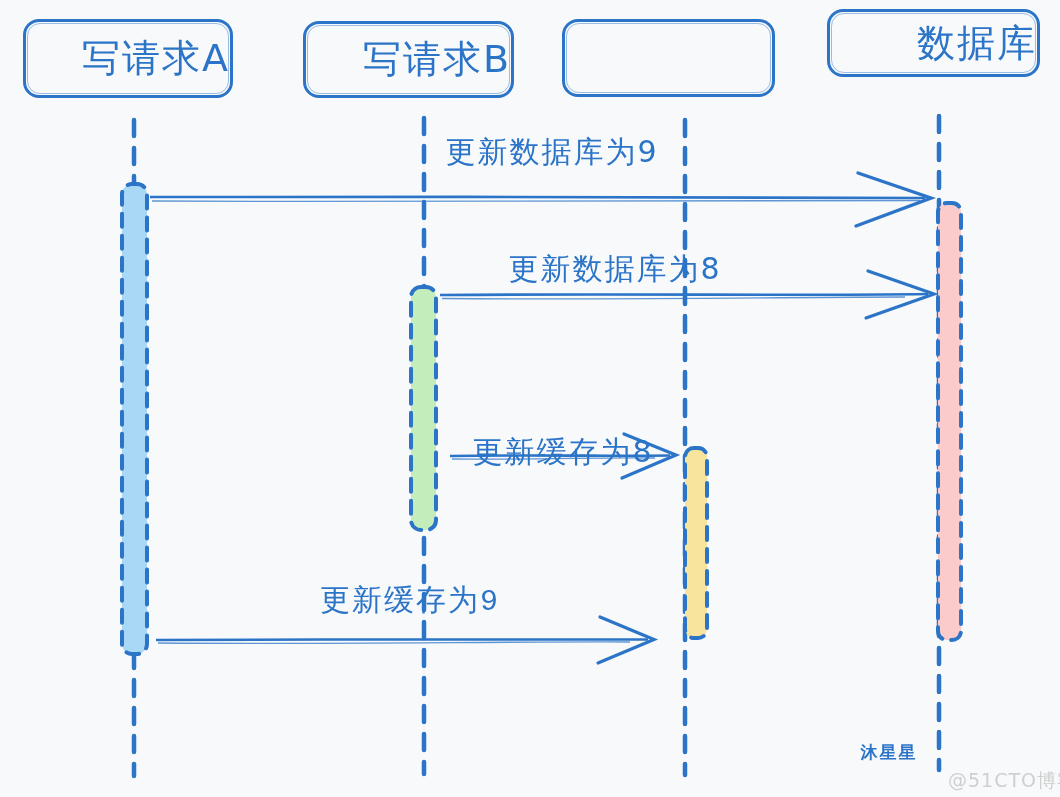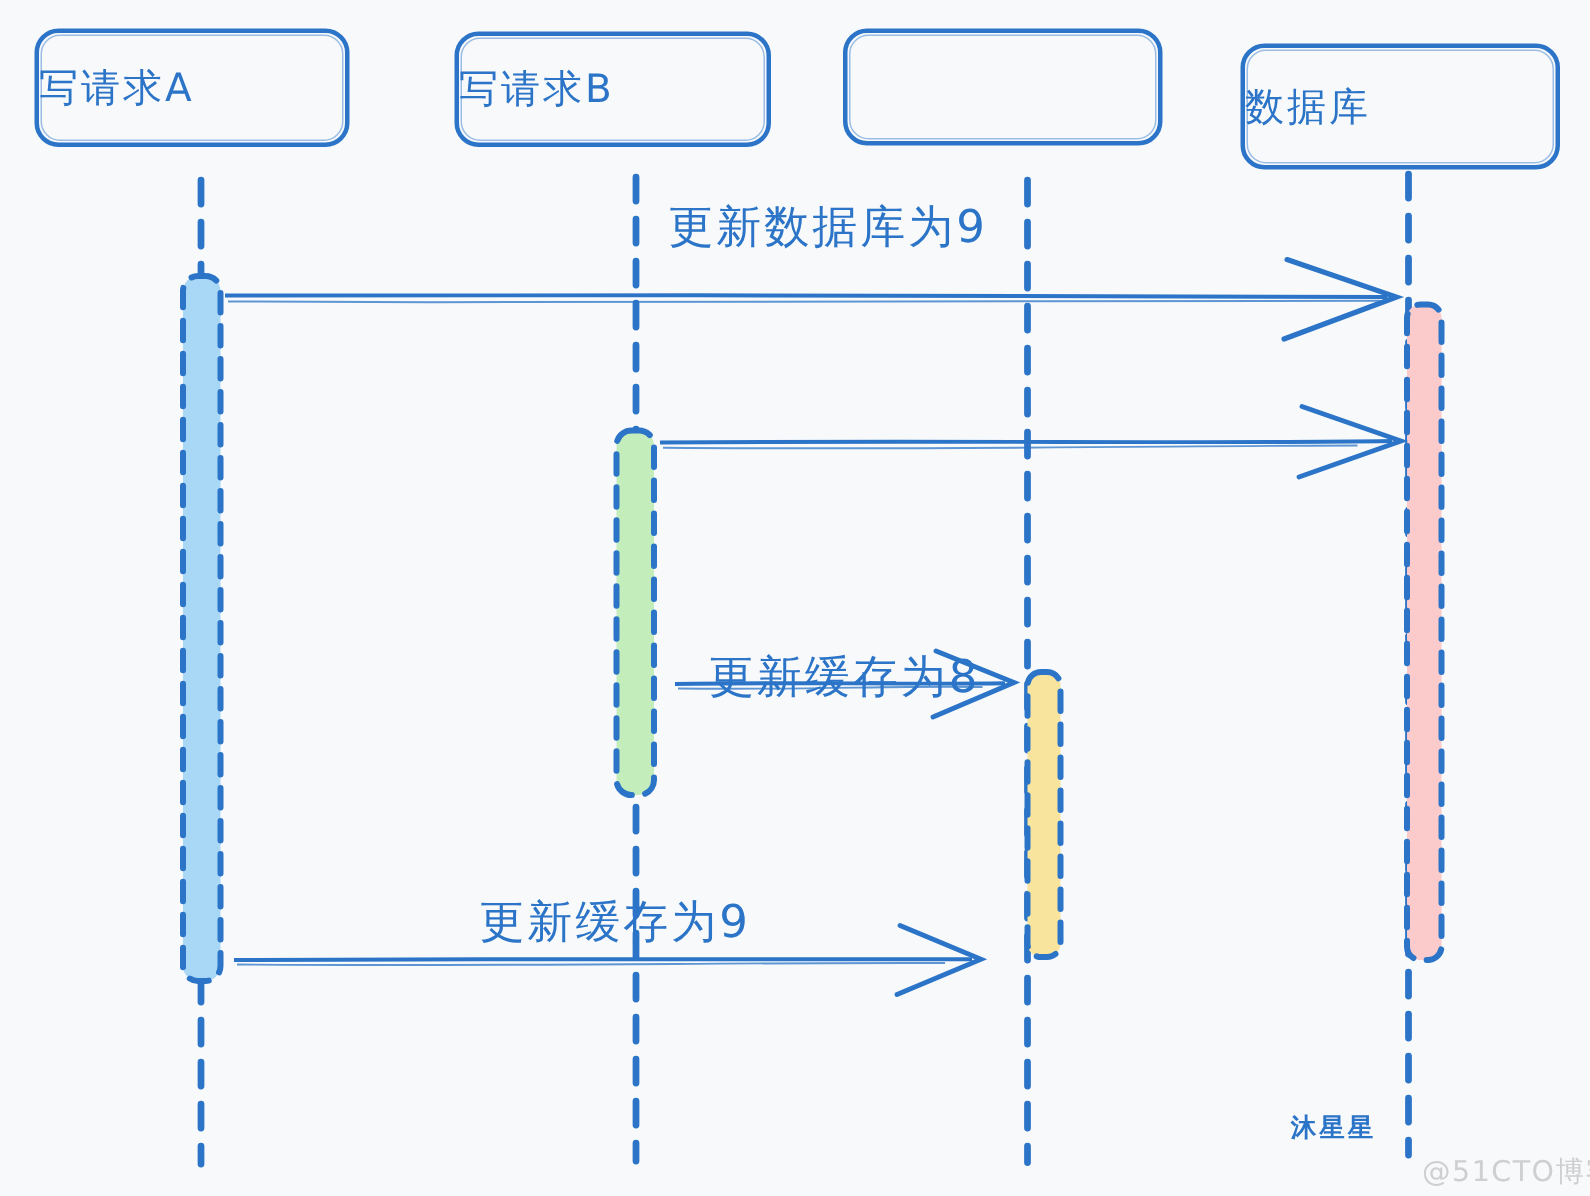--- a/index.html
+++ b/index.html
@@ -18,25 +18,25 @@
     left: 0; top: 0;
     width: 1060px; height: 797px;
   }
 
   .actor-box {
     position: absolute;
     box-sizing: border-box;
     border: 3.5px solid #2b74c7;
     border-radius: 16px;
     color: #2b74c7;
-    font-size: 26px;
+    font-size: 38px;
     letter-spacing: 2px;
     display: flex;
     align-items: center;
-    justify-content: flex-start;
+    justify-content: flex-end;
     background: transparent;
   }
   .actor-box .inner-stroke {
     position: absolute;
     inset: 1px;
     border: 1px solid rgba(43,116,199,.45);
     border-radius: 13px;
     pointer-events: none;
   }
 
@@ -112,25 +112,26 @@
     <span class="inner-stroke"></span>
     <span>写请求A</span>
   </div>
   <div class="actor-box" style="left:303px; top:21px; width:211px; height:77px;">
     <span class="inner-stroke"></span>
     <span>写请求B</span>
   </div>
   <div class="actor-box" style="left:562px; top:19px; width:213px; height:78px;">
     <span class="inner-stroke"></span>
   </div>
-  <div class="actor-box" style="left:827px; top:29px; width:213px; height:84px;">
+  <div class="actor-box" style="left:827px; top:9px; width:213px; height:68px;">
     <span class="inner-stroke"></span>
     <span>数据库</span>
   </div>
 
   <div class="msg-label" style="left:552px; top:152px;">更新数据库为9</div>
+  <div class="msg-label" style="left:615px; top:269px;">更新数据库为8</div>
   <div class="msg-label" style="left:563px; top:408px;margin-top:44px;">更新缓存为8</div>
-  <div class="msg-label" style="left:410px; top:615px;">更新缓存为9</div>
+  <div class="msg-label" style="left:410px; top:600px;font-family:Liberation Mono, monospace;">更新缓存为9</div>
 
   <div class="wm-author" style="left:889px; top:752px;">沐星星</div>
   <div class="wm-site" style="left:948px; top:768px;">@51CTO博客</div>
 
 </div>
 
 </body></html>

